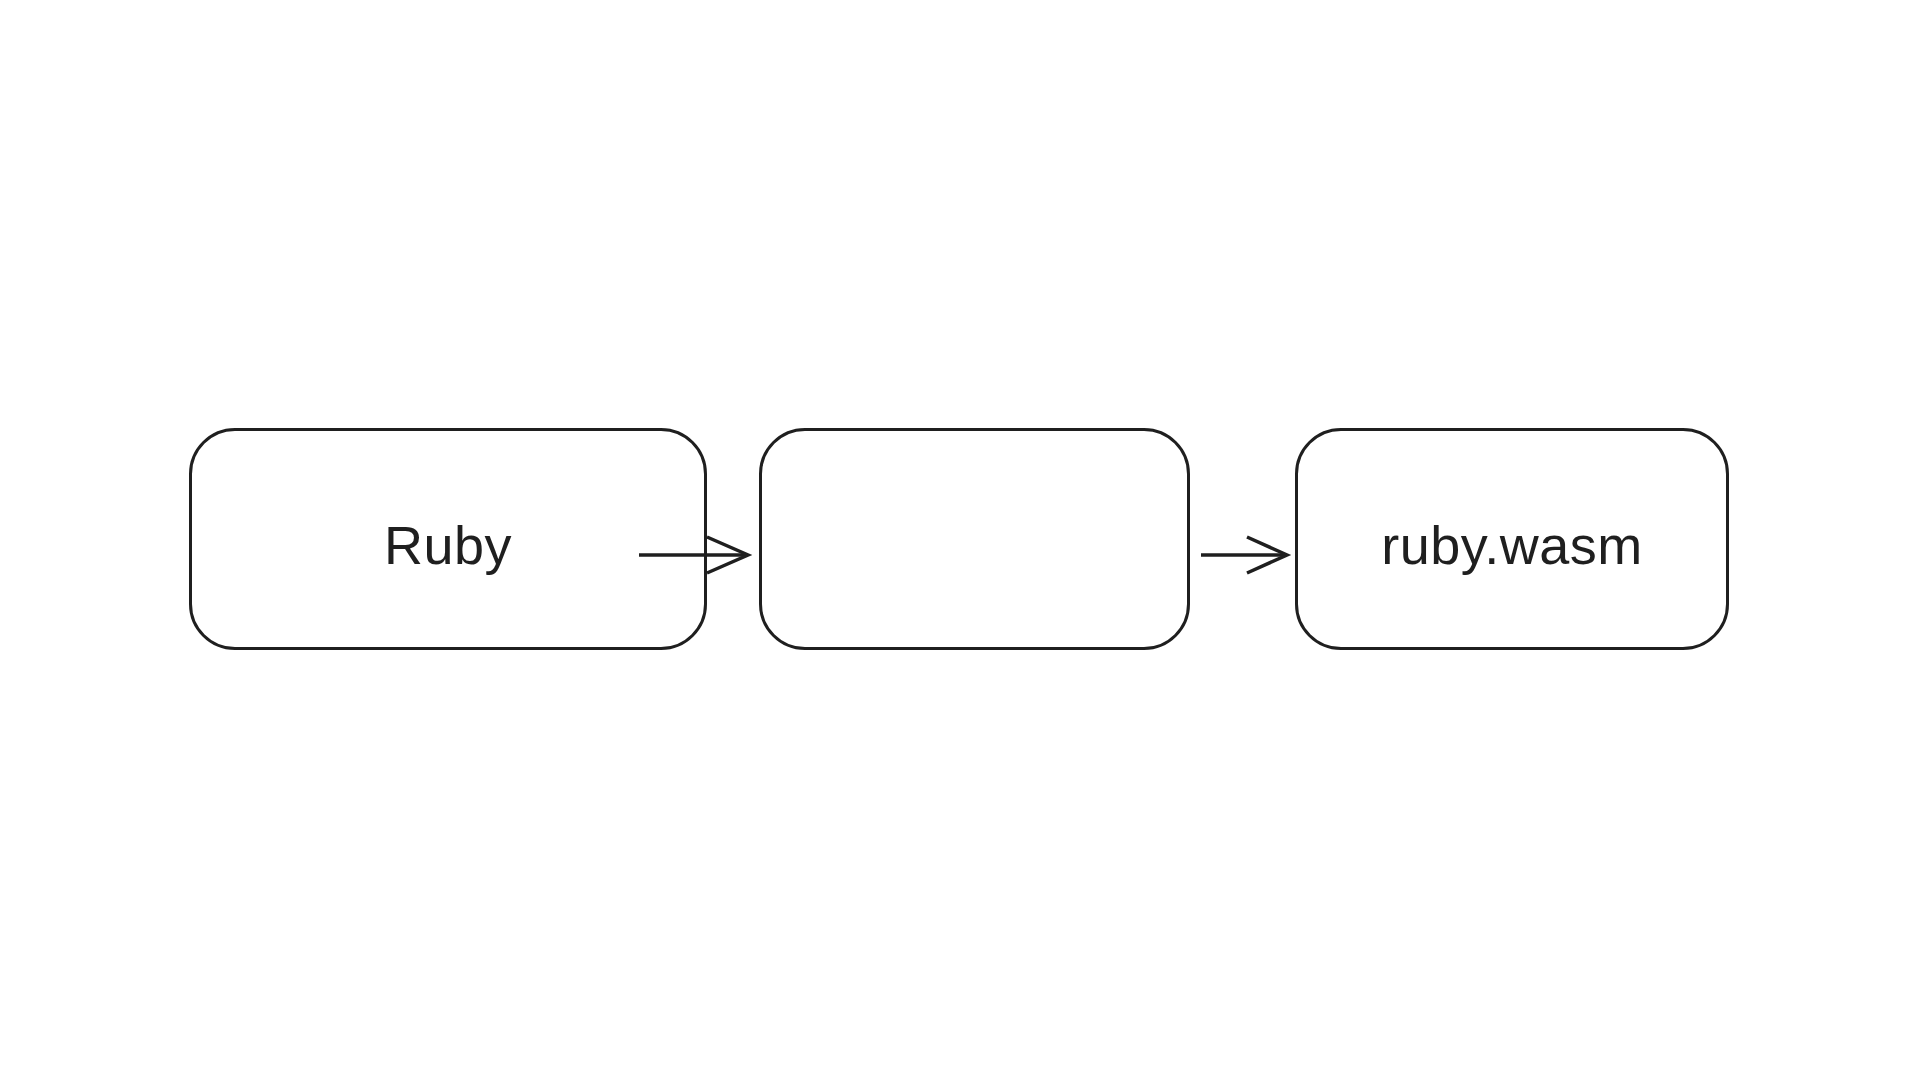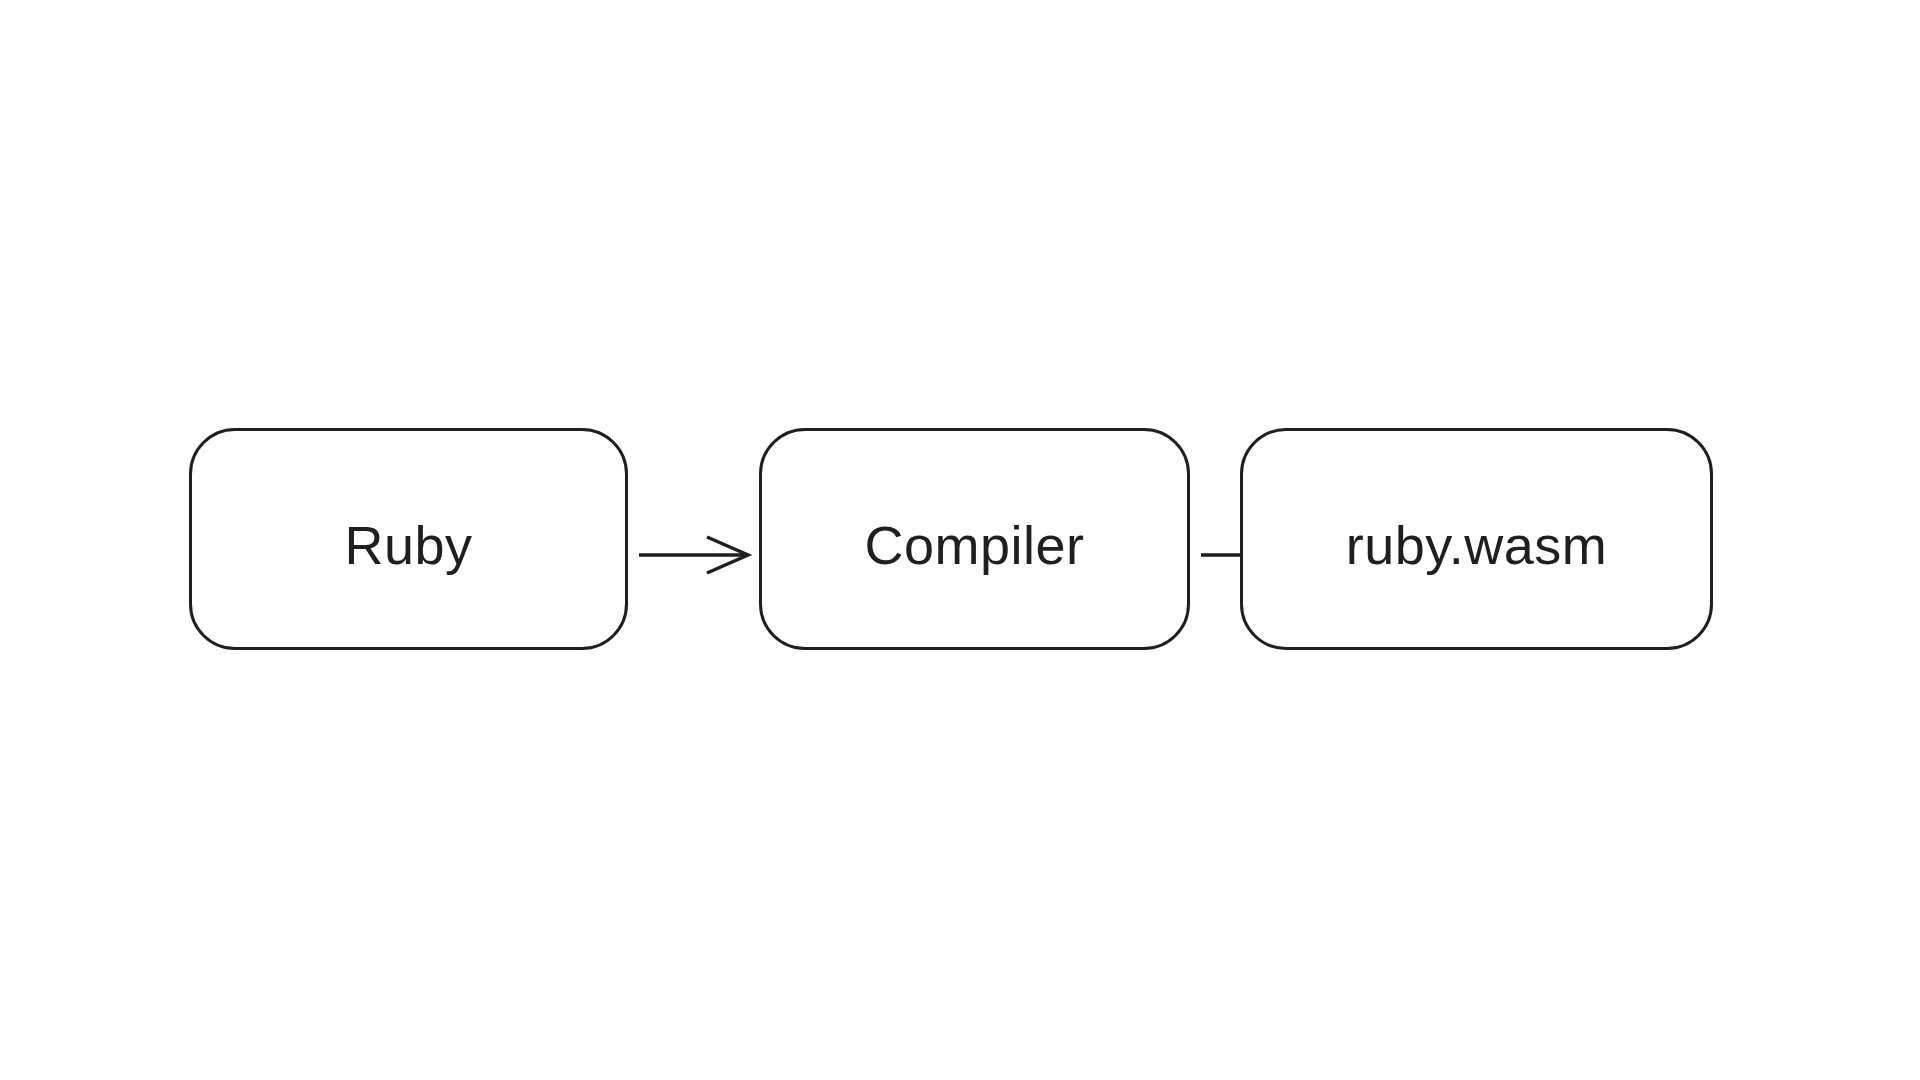--- a/index.html
+++ b/index.html
@@ -28,23 +28,23 @@
     align-items: center;
     justify-content: center;
     padding-top: 12px;
     color: #1f1f1f;
     font-size: 54px;
     line-height: 66px;
     letter-spacing: 0.5px;
     text-align: center;
     white-space: nowrap;
   }
-  .node-1 { left: 189px;  width: 439px; justify-content: center; }
+  .node-1 { left: 189px;  width: 518px; justify-content: center; }
   .node-2 { left: 759px;  width: 431px; }
-  .node-3 { left: 1240px; width: 473px; }
+  .node-3 { left: 1295px; width: 434px; }
   .arrow {
     position: absolute;
     display: block;
   }
   .arrow-1 { left: 636px;  top: 531px; }
   .arrow-2 { left: 1198px; top: 531px; }
 </style>
 </head>
 <body>
 
@@ -53,21 +53,20 @@
   <div class="node node-1">
     <span class="line">Ruby</span>
   </div>
 
   <svg class="arrow arrow-1" width="118" height="48" viewBox="0 0 118 48" fill="none" stroke="#1f1f1f" stroke-width="3.5">
     <line x1="3" y1="24" x2="109" y2="24"></line>
     <polyline points="71,6 112,24 71,42" stroke-linejoin="miter"></polyline>
   </svg>
 
   <div class="node node-2">
-    <span class="line">Compiler</span>
   </div>
 
   <svg class="arrow arrow-2" width="94" height="48" viewBox="0 0 94 48" fill="none" stroke="#1f1f1f" stroke-width="3.5">
     <line x1="3" y1="24" x2="86" y2="24"></line>
     <polyline points="49,6 89,24 49,42" stroke-linejoin="miter"></polyline>
   </svg>
 
   <div class="node node-3">
     <span class="line">ruby.wasm</span>
   </div>

